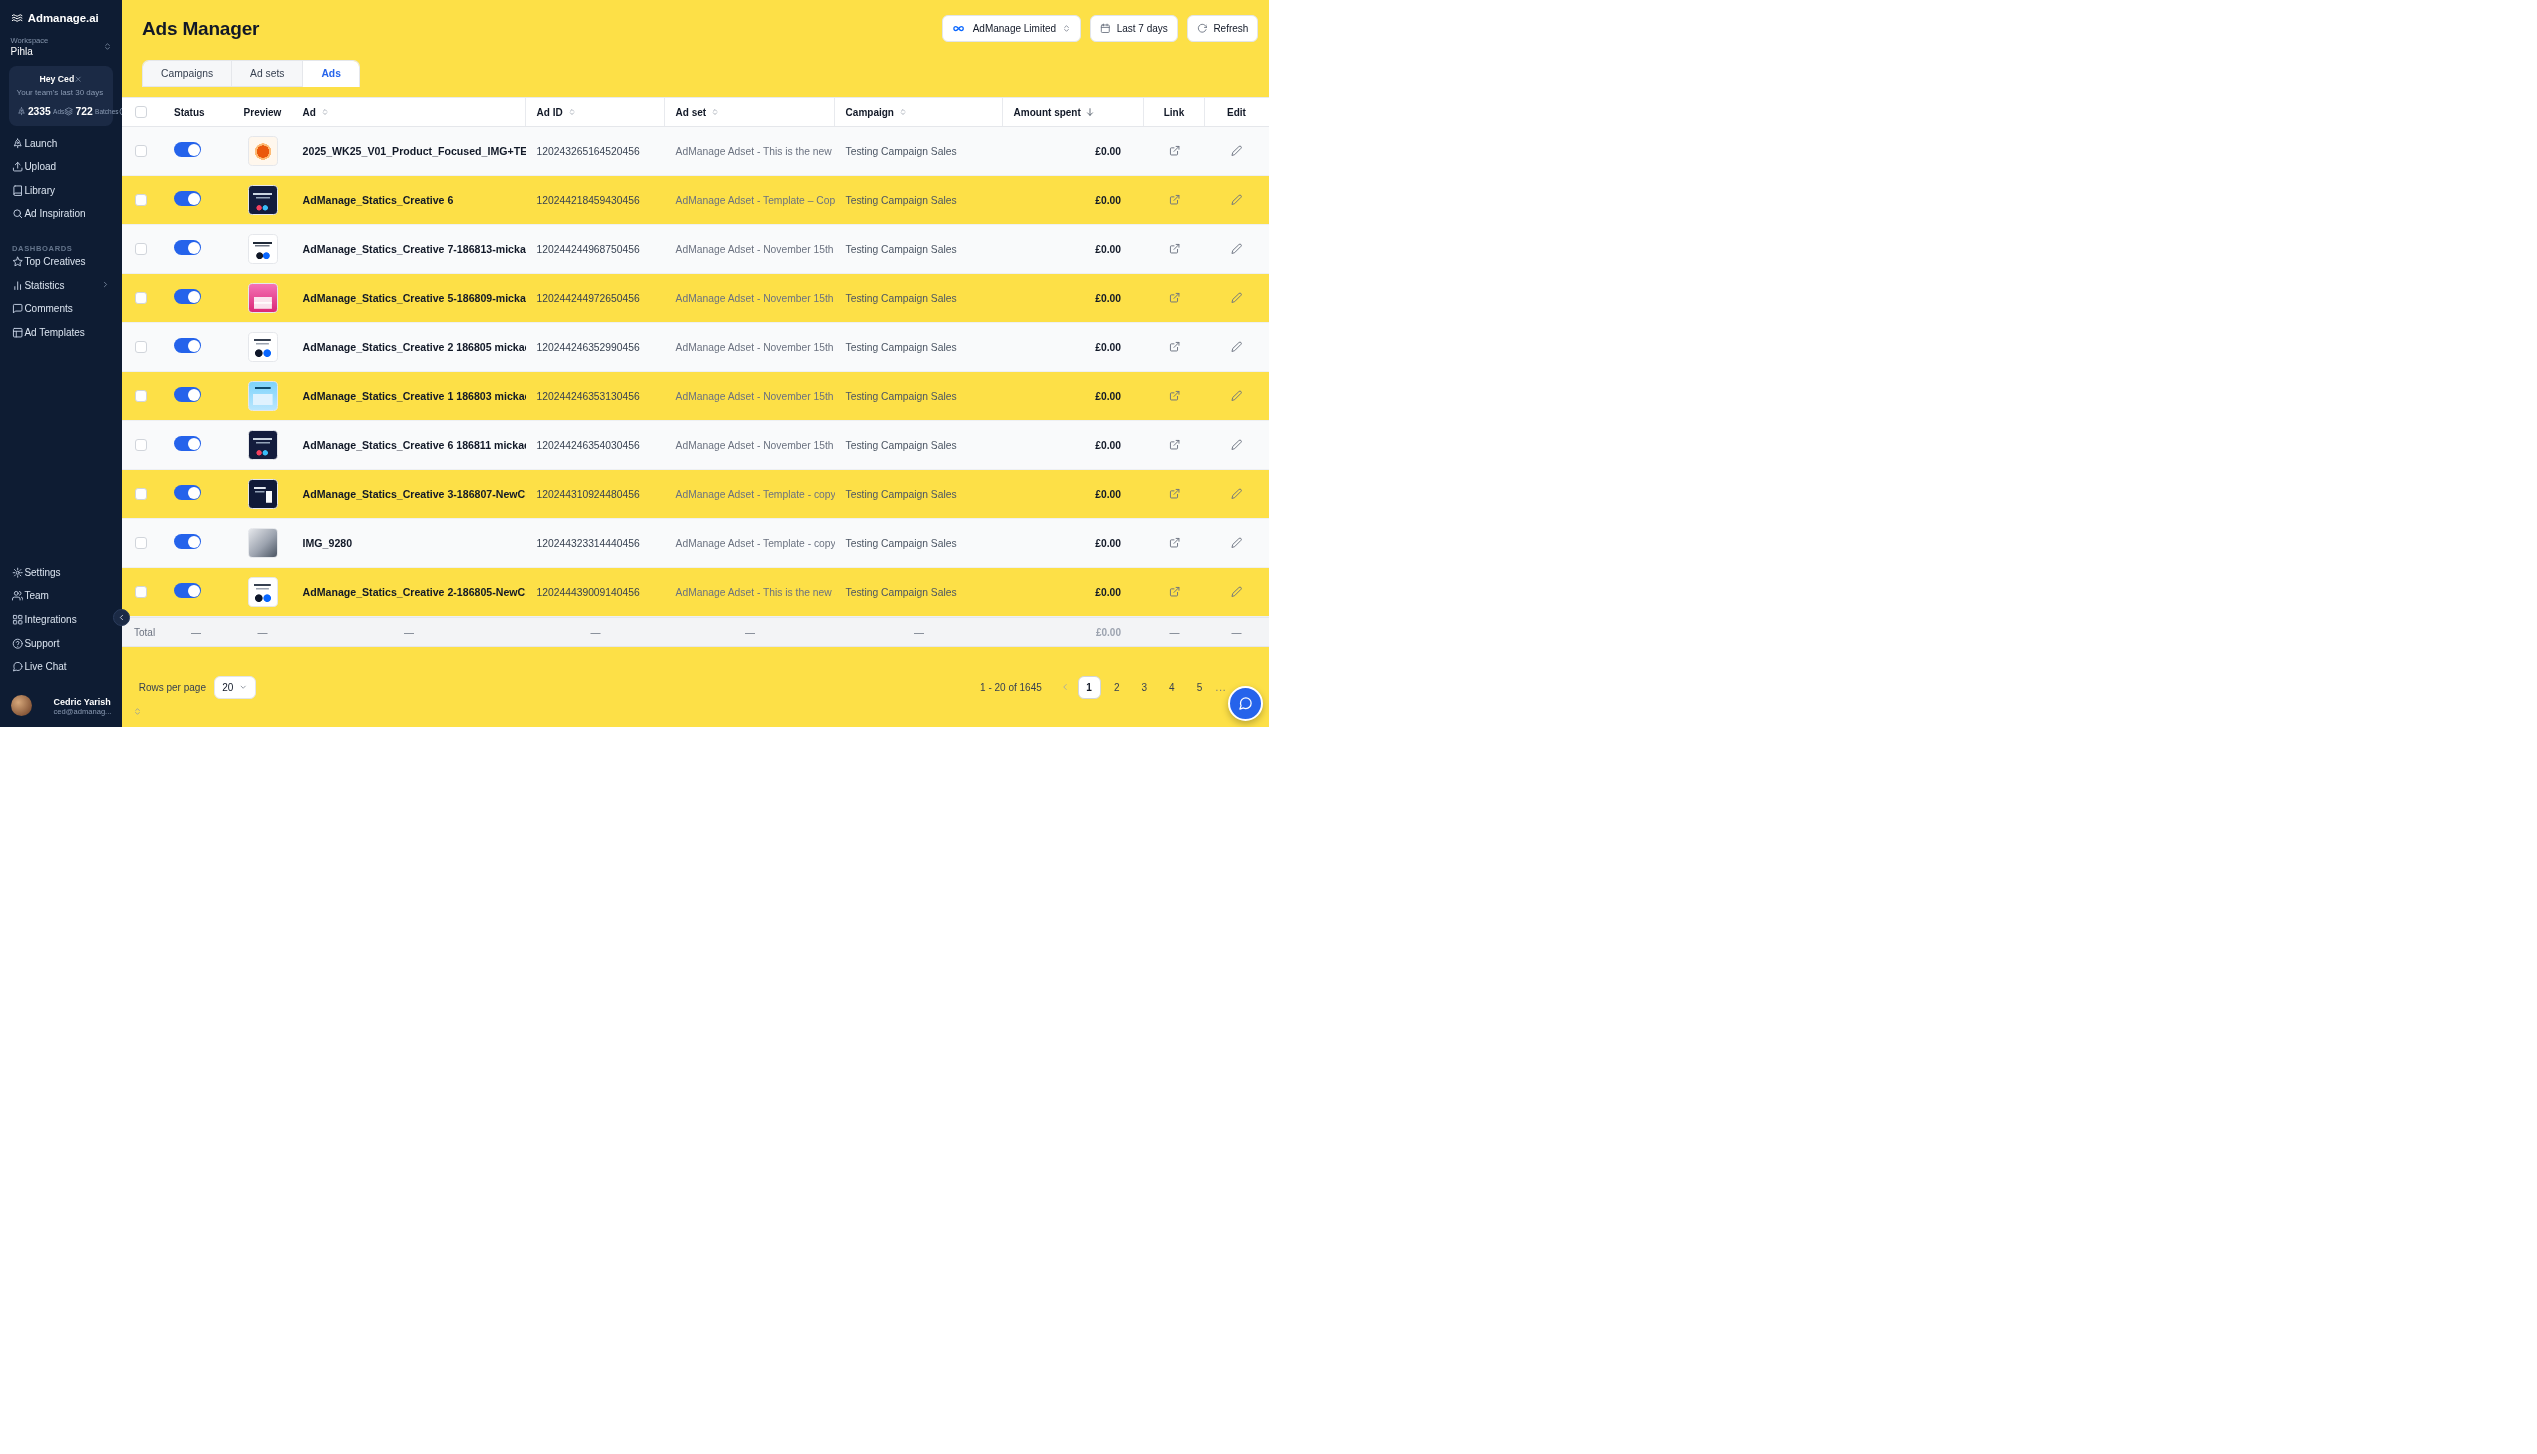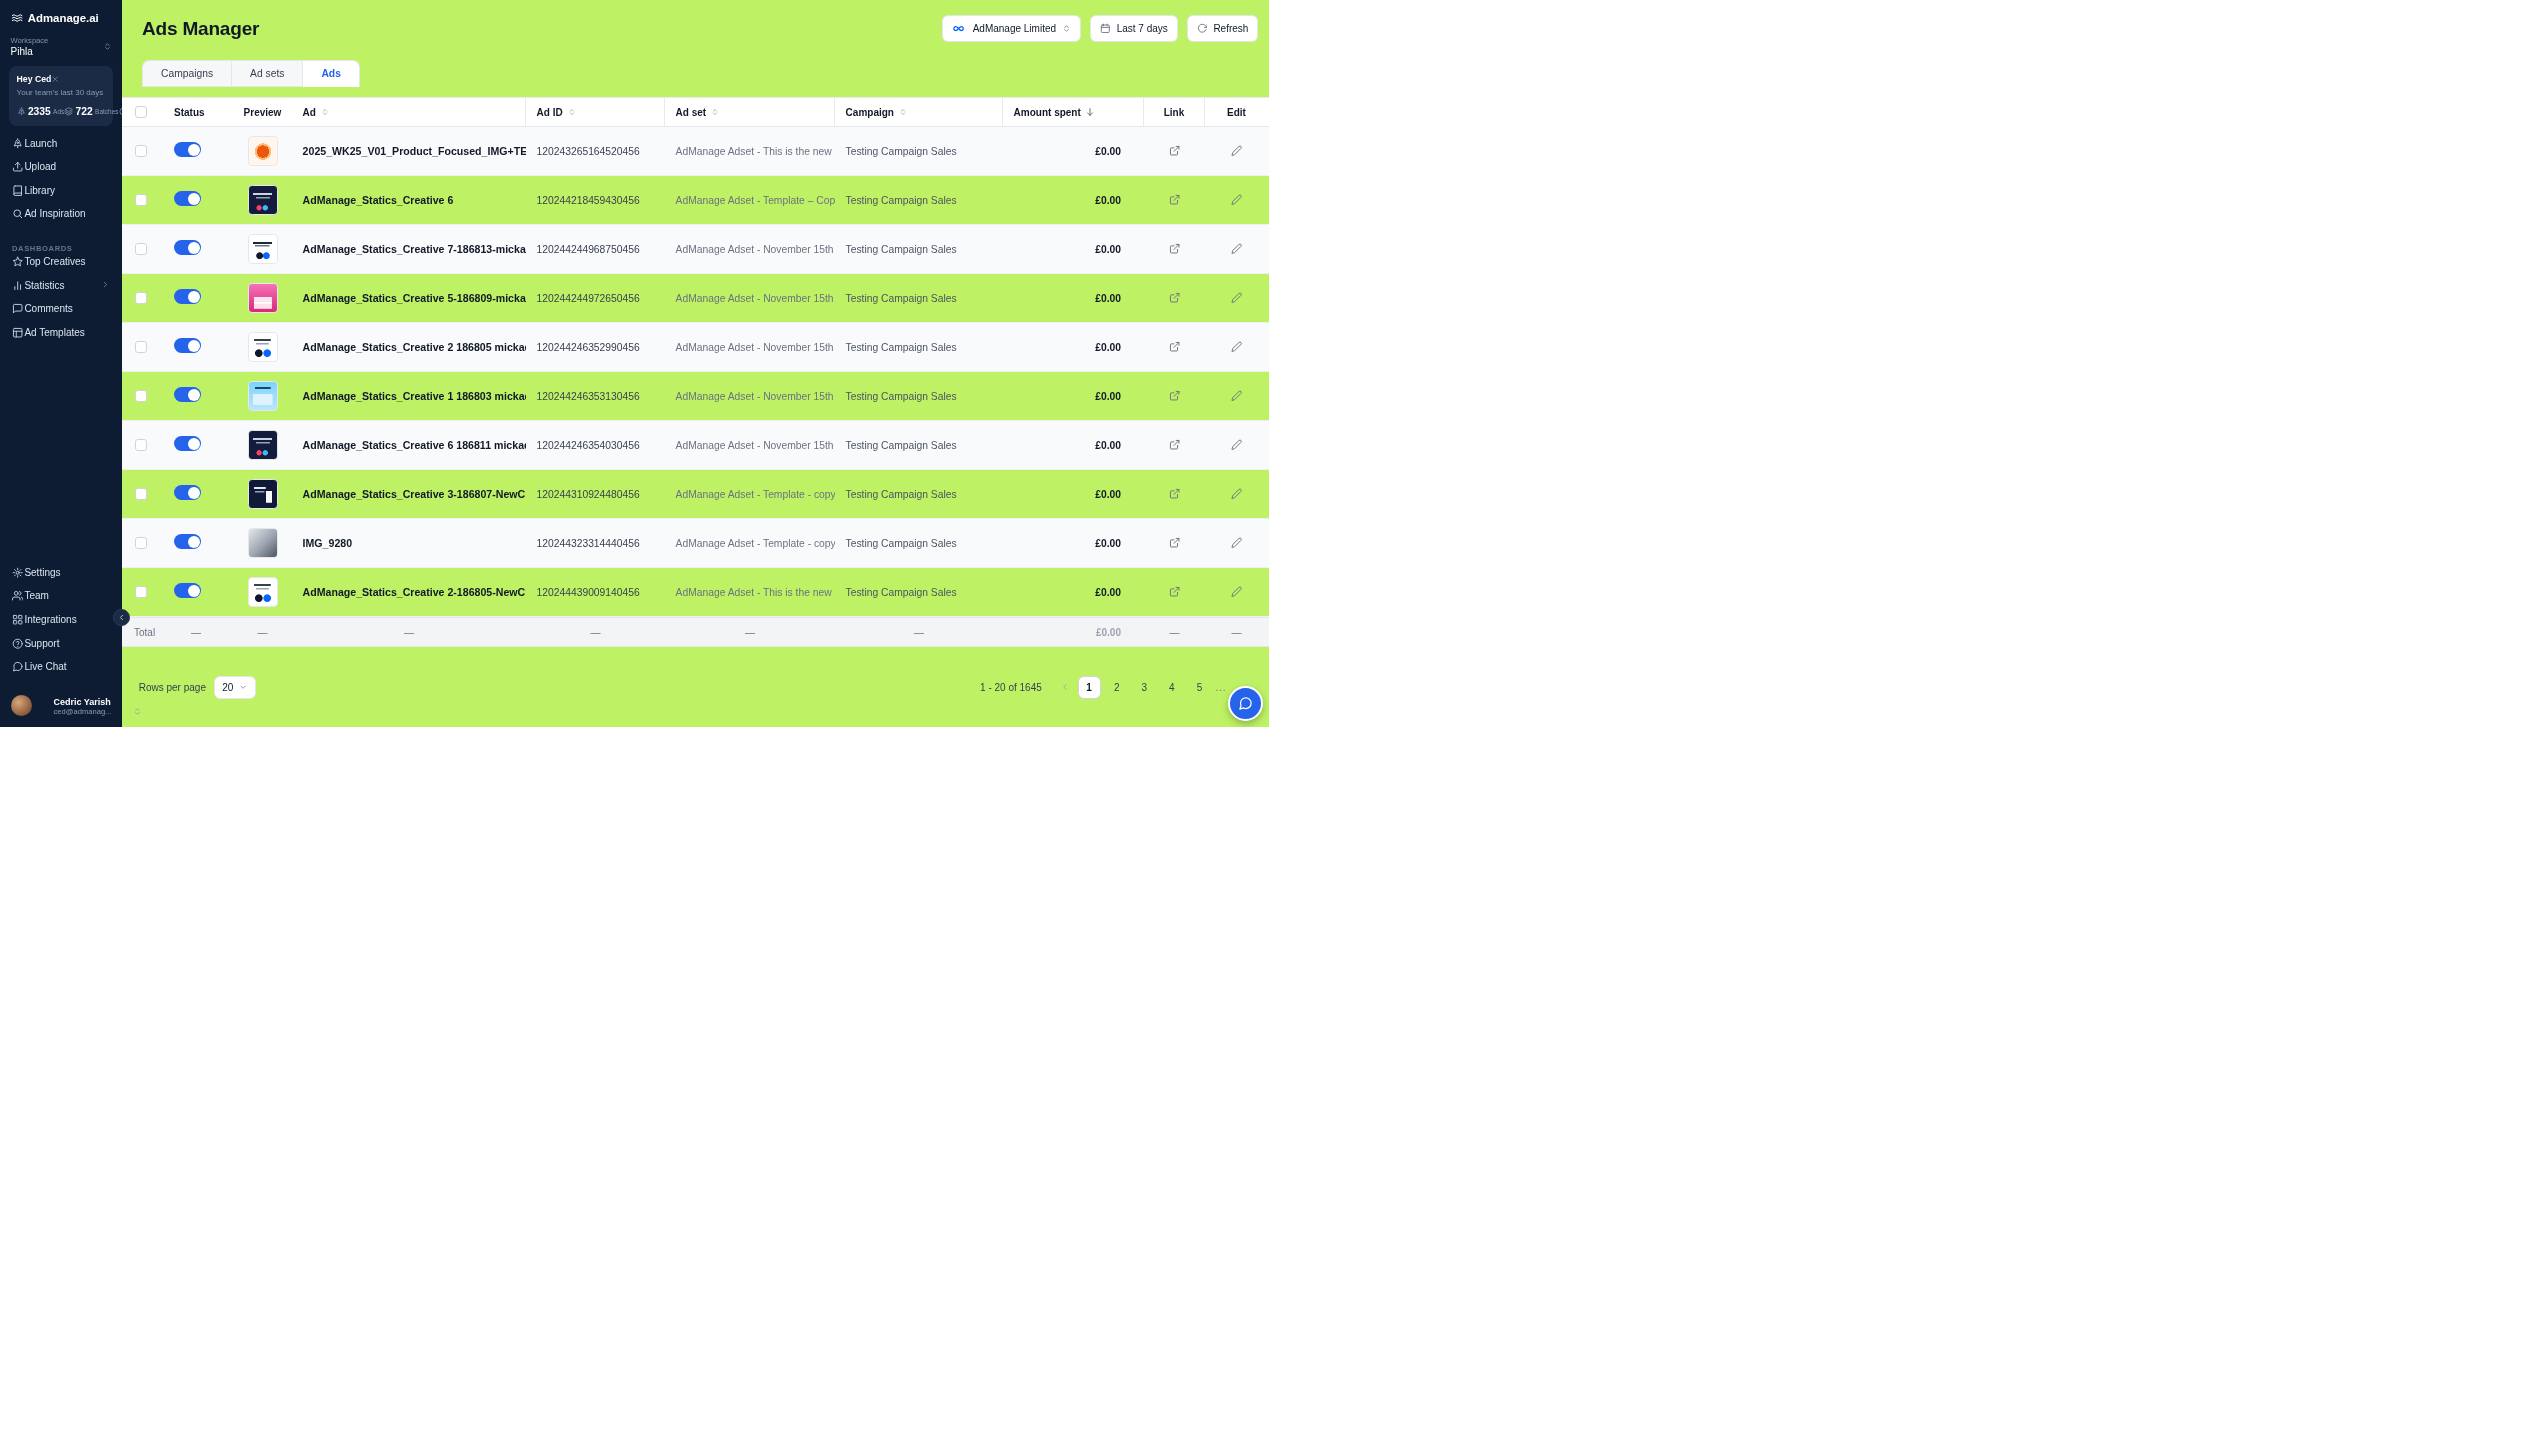--- a/index.html
+++ b/index.html
@@ -1,18 +1,18 @@
 <!DOCTYPE html>
 <html style="font-size:12px"><head>
 <meta charset="utf-8">
 <style>
   * { box-sizing: border-box; margin: 0; padding: 0; }
   html,body { margin:0; background:#fff; }
   body { font-family:"Liberation Sans","DejaVu Sans",sans-serif; color:#111827; }
-  .app { position:relative; width:1269px; height:727px; display:flex; overflow:hidden; background:#bef264; }
+  .app { position:relative; width:1269px; height:727px; display:flex; overflow:hidden; background:#fde047; }
 
   
   svg.ic { fill:none; stroke:currentColor; stroke-width:2; stroke-linecap:round; stroke-linejoin:round; flex:none; }
   .ic16 { width:12px; height:12px; }
   .ic15 { width:11.4px; height:11.4px; }
   .ic14 { width:10.6px; height:10.6px; }
   .ic13 { width:10px; height:10px; }
   .ic12 { width:9px; height:9px; }
   .ic11 { width:8.4px; height:8.4px; }
   .ic20 { width:15px; height:15px; }
@@ -20,21 +20,21 @@
   
   .sidebar { width:122px; flex:none; background:#0e1c33; color:#dbe4f0; display:flex; flex-direction:column; padding:10.6px 9px 7.6px; }
   .brand { display:flex; align-items:center; gap:5.3px; color:#fff; font-size:11.4px; font-weight:700; padding:1.5px 1.5px; }
   .brand .ic16 { color:#fff; }
   .workspace { display:flex; align-items:center; justify-content:space-between; margin-top:10.6px; padding:0 1.5px; cursor:pointer; }
   .ws-label { font-size:7.6px; color:#8494ab; }
   .ws-name { font-size:10px; font-weight:400; color:#fff; margin-top:1px; }
   .workspace .ic12 { color:#8494ab; }
 
   .greet-card { margin-top:9px; background:#1b2a45; border-radius:7.6px; padding:7.6px 7.6px 9px; }
-  .greet-row { display:flex; align-items:center; justify-content:flex-start; }
+  .greet-row { display:flex; align-items:center; justify-content:center; }
   .greet-title { font-size:8.7px; font-weight:700; color:#fff; }
   .greet-close { color:#8494ab; cursor:pointer; display:flex; }
   .greet-sub { font-size:8px; color:#8a9ab3; margin-top:3.8px; }
   .stats { display:flex; margin-top:9px; }
   .stat { flex:1; display:flex; flex-direction:row; align-items:center; gap:2.3px; }
   .stat .ic12 { color:#8a9ab3; }
   .stat-value { font-size:10.3px; font-weight:700; color:#fff; }
   .stat-label { font-size:6.5px; color:#8a9ab3; }
 
   .nav { margin-top:12px; display:flex; flex-direction:column; }

